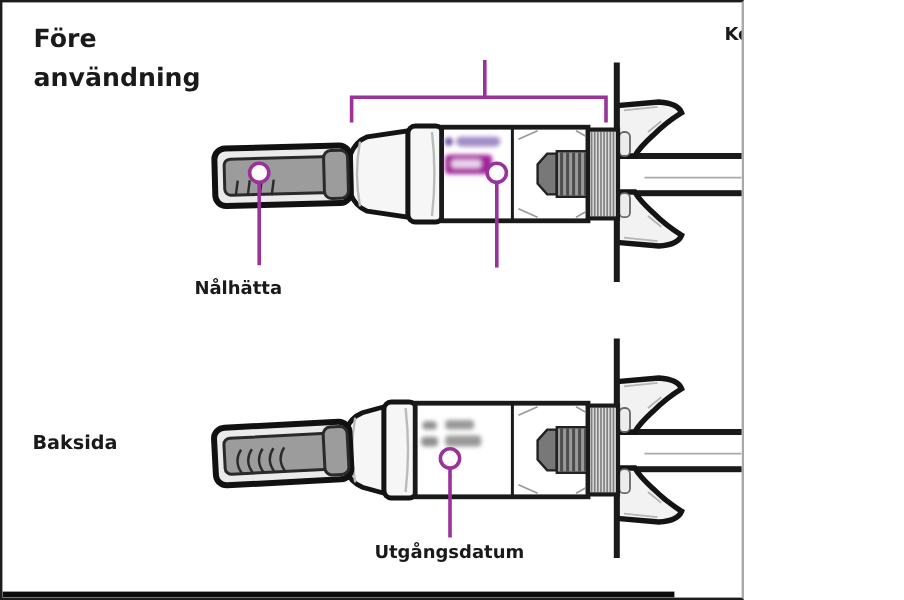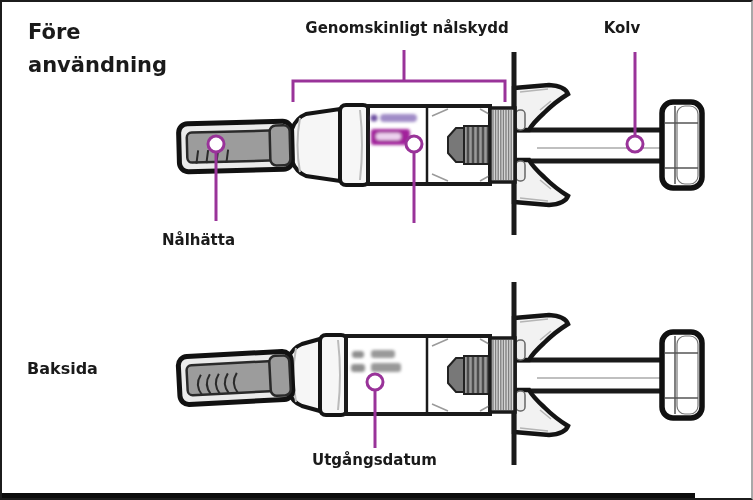--- a/index.html
+++ b/index.html
@@ -1,17 +1,17 @@
 <!DOCTYPE html>
 <html><head>
 <meta charset="utf-8">
 <style>
   html,body{margin:0;padding:0;background:#fff;}
   .frame{
-    position:relative;width:753px;height:500px;background:#ffffff;
+    position:relative;width:620px;height:500px;background:#ffffff;
     border:2px solid #1c1c1c;border-right-color:#a8a8a8;box-sizing:border-box;
     overflow:hidden;font-family:"DejaVu Sans",sans-serif;
   }
   .frame svg{position:absolute;left:0;top:0;}
   .t{position:absolute;font-family:"DejaVu Sans",sans-serif;font-weight:bold;color:#1a1a1a;z-index:5;}
   .title{left:26px;top:14px;width:180px;font-size:21px;line-height:33px;}
   .side{font-size:16px;}
   .side.front{left:25px;top:130px;}
   .side.back{left:25px;top:357px;}
   .callout{font-size:15px;}
@@ -118,19 +118,18 @@
       <circle cx="633" cy="142" r="8"></circle>
       <circle cx="214" cy="142" r="8"></circle>
       <circle cx="412" cy="142" r="8"></circle>
       <circle cx="373" cy="380" r="8"></circle>
     </g>
   </svg>
 
   <div class="t title">Före användning</div>
   <div class="t side back">Baksida</div>
 
-  <div class="t callout shield">Genomskinligt nålskydd</div>
   <div class="t callout kolv">Kolv</div>
   <div class="t callout cap">Nålhätta</div>
   <div class="t callout expiry">Utgångsdatum</div>
 
   <div class="bottom-bar"></div>
 </div>
 
 </body></html>

